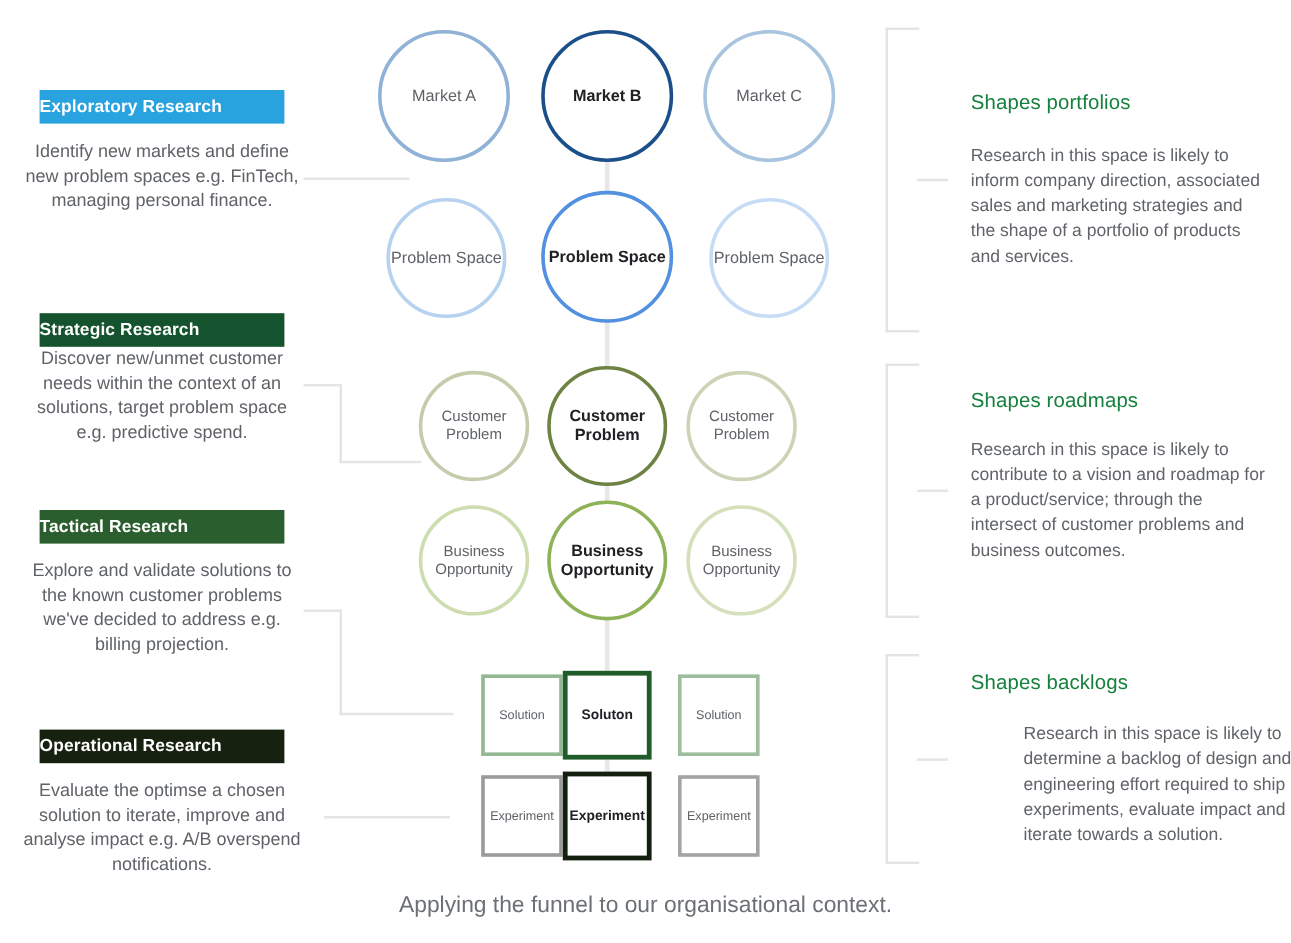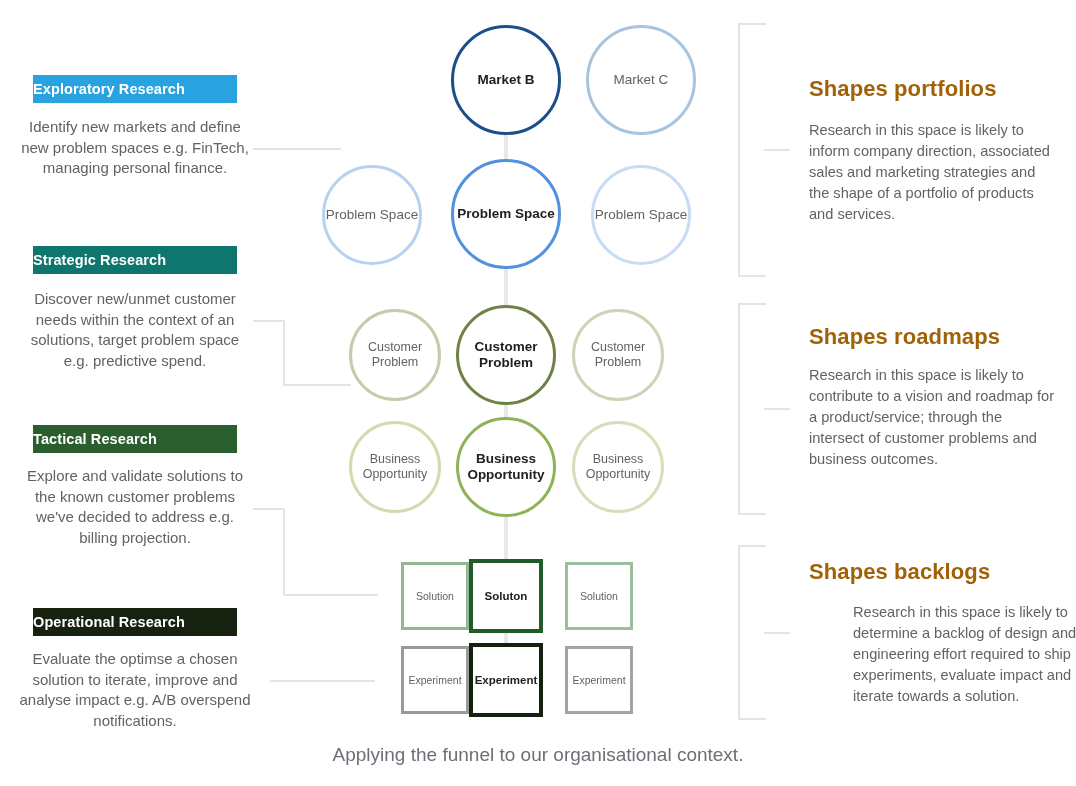--- a/index.html
+++ b/index.html
@@ -42,23 +42,23 @@
     color: #5f6368;
     font-size: 15px;
     line-height: 20.5px;
   }
 
   
   .right-head {
     position: absolute;
     left: 809px;
     width: 252px;
-    color: #a16207;
-    font-size: 22px;
-    font-weight: bold;
+    color: #15803d;
+    font-size: 17px;
+    font-weight: normal;
     letter-spacing: .1px;
   }
   .right-body {
     position: absolute;
     left: 809px;
     width: 250px;
     color: #5f6368;
     font-size: 14.6px;
     line-height: 21px;
   }
@@ -158,29 +158,30 @@
 
   <div class="bracket" style="left:738px; top:303px; width:28px; height:212px;"></div>
   <div class="bracket-stub" style="left:764px; top:408px; width:26px;"></div>
 
   <div class="bracket" style="left:738px; top:545px; width:28px; height:175px;"></div>
   <div class="bracket-stub" style="left:764px; top:632px; width:26px;"></div>
 
   <div class="chip" style="top: 75px; background-color: rgb(41, 163, 224);">Exploratory Research</div>
   <div class="left-desc" style="top:117px;">Identify new markets and define new problem spaces e.g. FinTech, managing personal finance.</div>
 
-  <div class="chip" style="top: 246px; background-color: #0f766e;">Strategic Research</div>
+  <div class="chip" style="top: 261px; background-color: #14532d;">Strategic Research</div>
   <div class="left-desc" style="top:289px;">Discover new/unmet customer needs within the context of an solutions, target problem space e.g. predictive spend.</div>
 
   <div class="chip" style="top: 425px; background-color: rgb(43, 94, 46);">Tactical Research</div>
   <div class="left-desc" style="top:466px;">Explore and validate solutions to the known customer problems we've decided to address e.g. billing projection.</div>
 
   <div class="chip" style="top: 608px; background-color: rgb(22, 33, 15);">Operational Research</div>
   <div class="left-desc" style="top:649px;">Evaluate the optimse a chosen solution to iterate, improve and analyse impact e.g. A/B overspend notifications.</div>
 
+  <div class="node circle c-big" style="left:315px; top:25px; border:3px solid #8fb2d6;">Market A</div>
   <div class="node circle c-big primary" style="left:451px; top:25px; border:3px solid #1a4f8a;">Market B</div>
   <div class="node circle c-big" style="left:586px; top:25px; border:3px solid #a8c4de;">Market C</div>
 
   <div class="node circle c-mid" style="left:322px; top:165px; border:3px solid #b6d2f0;">Problem Space</div>
   <div class="node circle c-big primary" style="left:451px; top:159px; border:3px solid #5191e0;">Problem Space</div>
   <div class="node circle c-mid" style="left:591px; top:165px; border:3px solid #c6dcf5;">Problem Space</div>
 
   <div class="node circle c-small" style="left:349px; top:309px; border:3px solid #c3ccab;">Customer Problem</div>
   <div class="node circle c-mid primary" style="left:456px; top:305px; border:3px solid #6e8244;">Customer Problem</div>
   <div class="node circle c-small" style="left:572px; top:309px; border:3px solid #ccd4b6;">Customer Problem</div>

